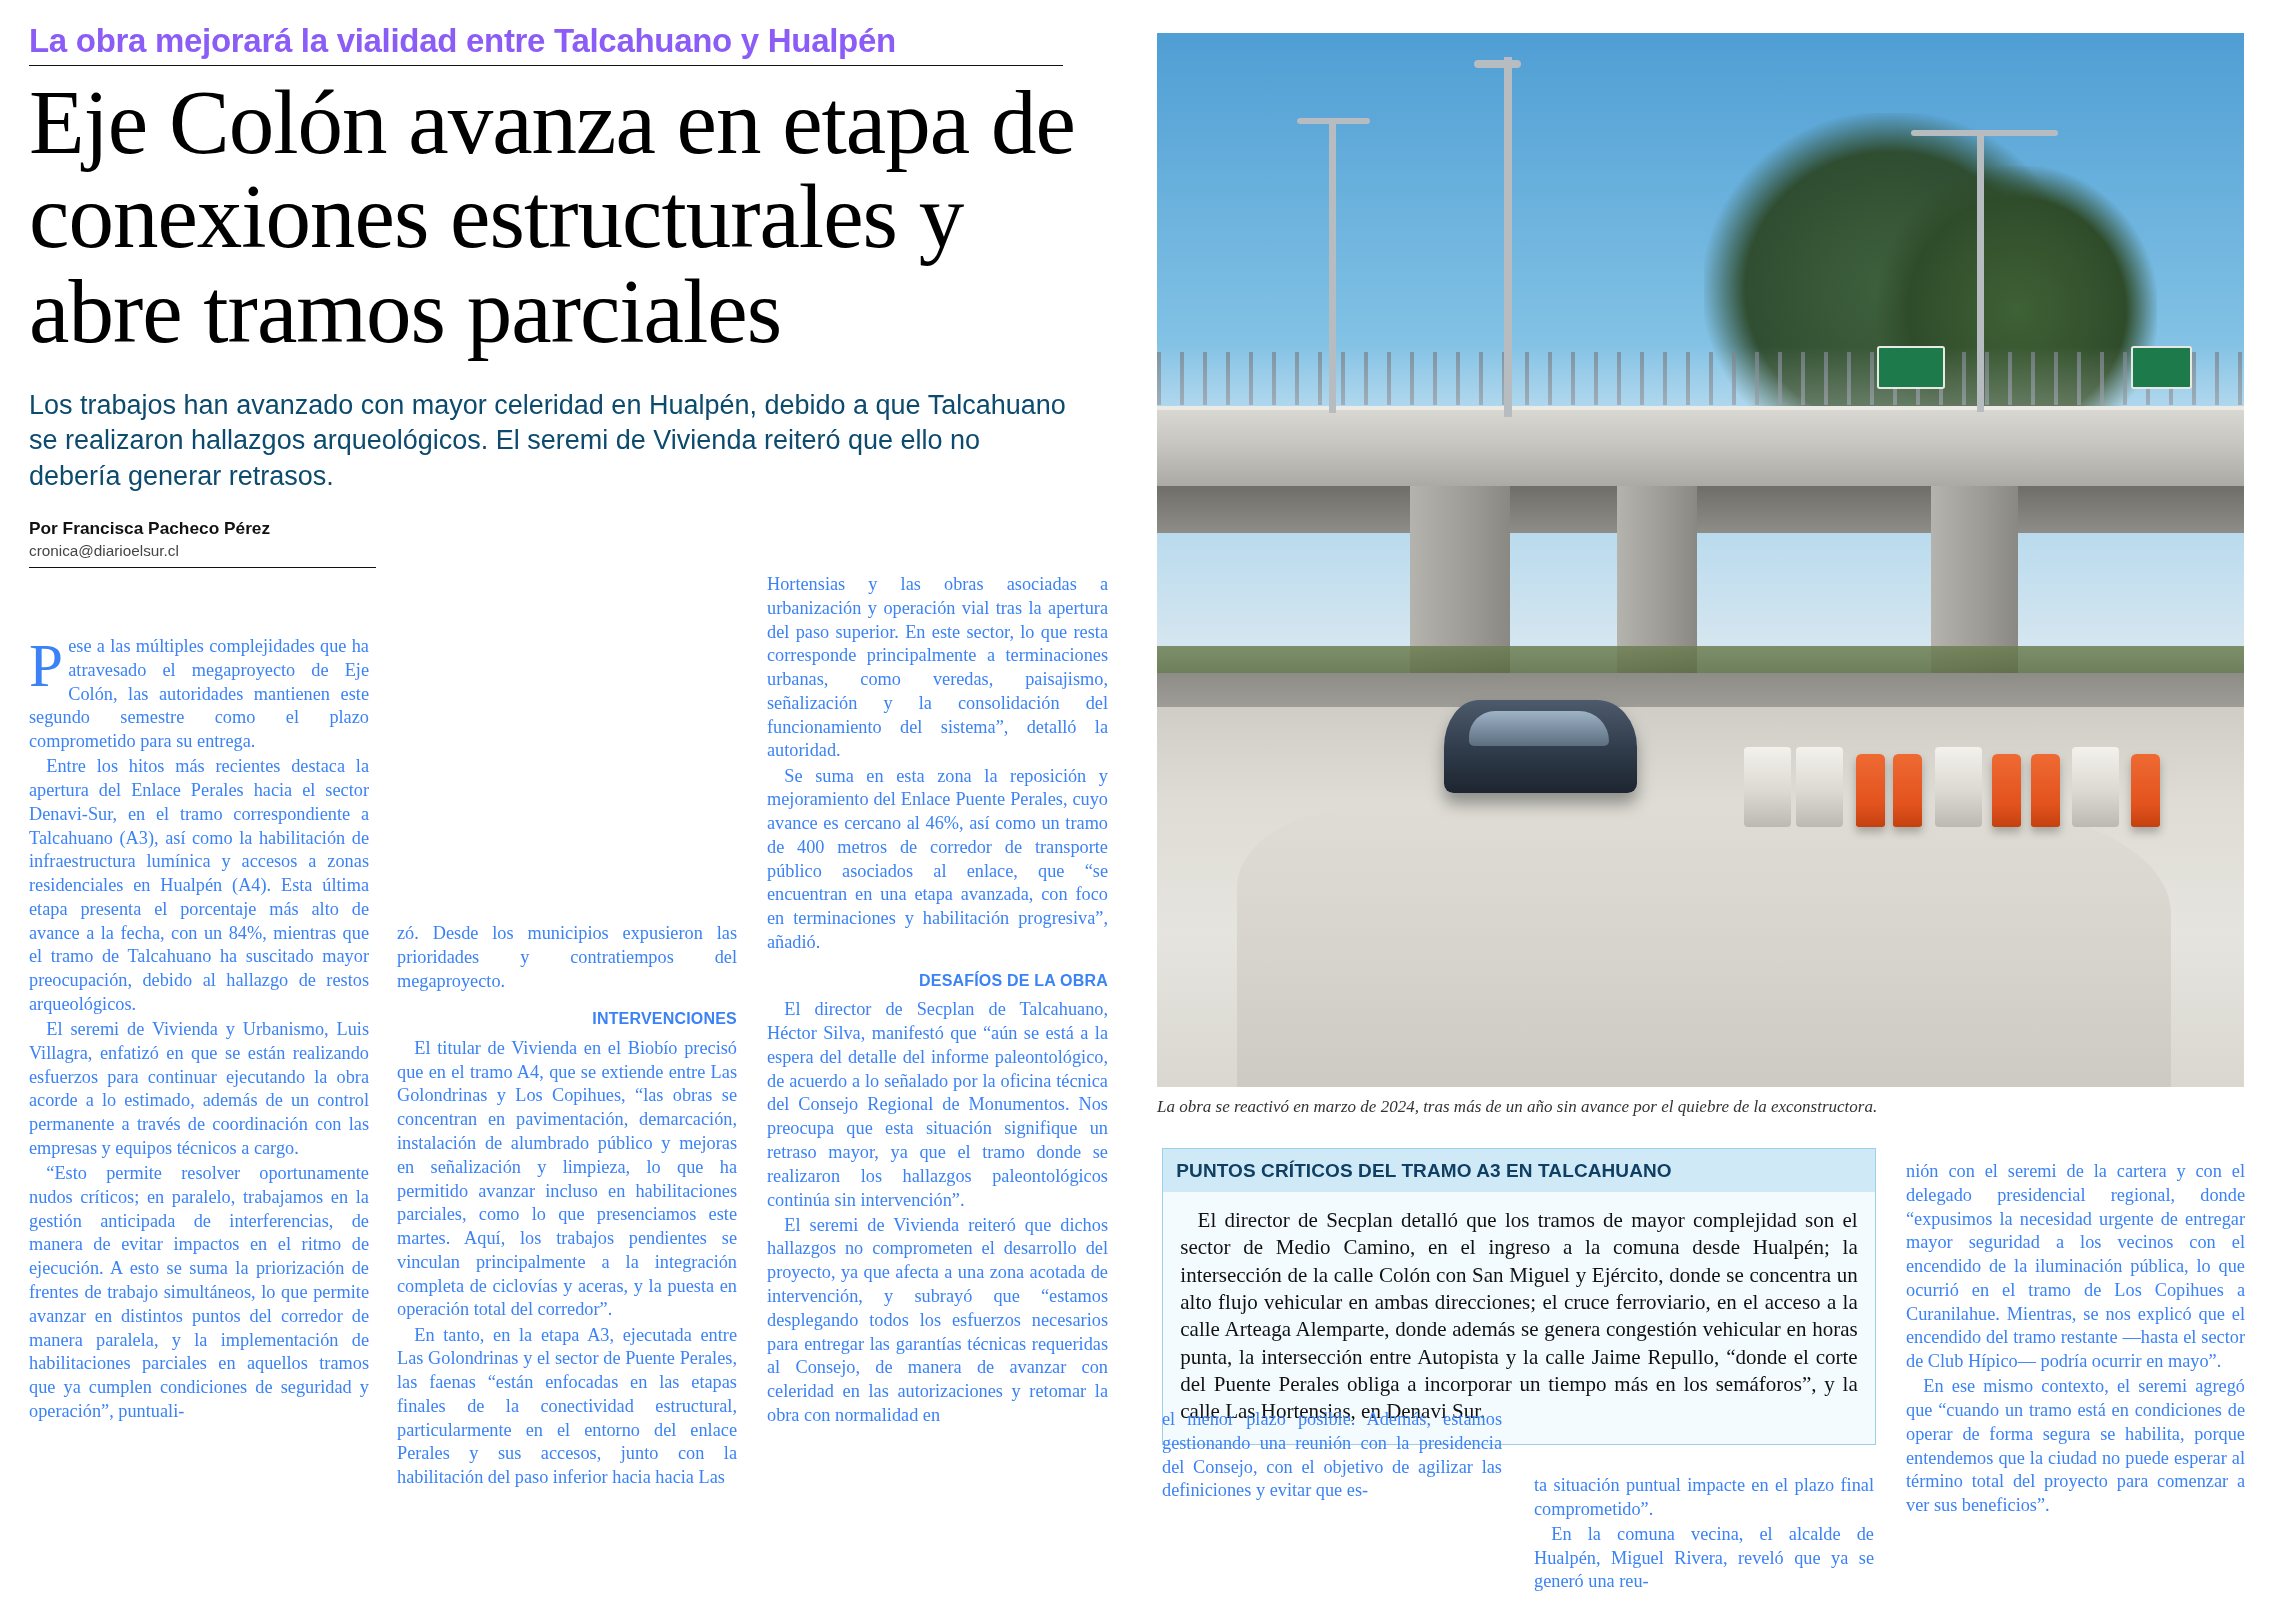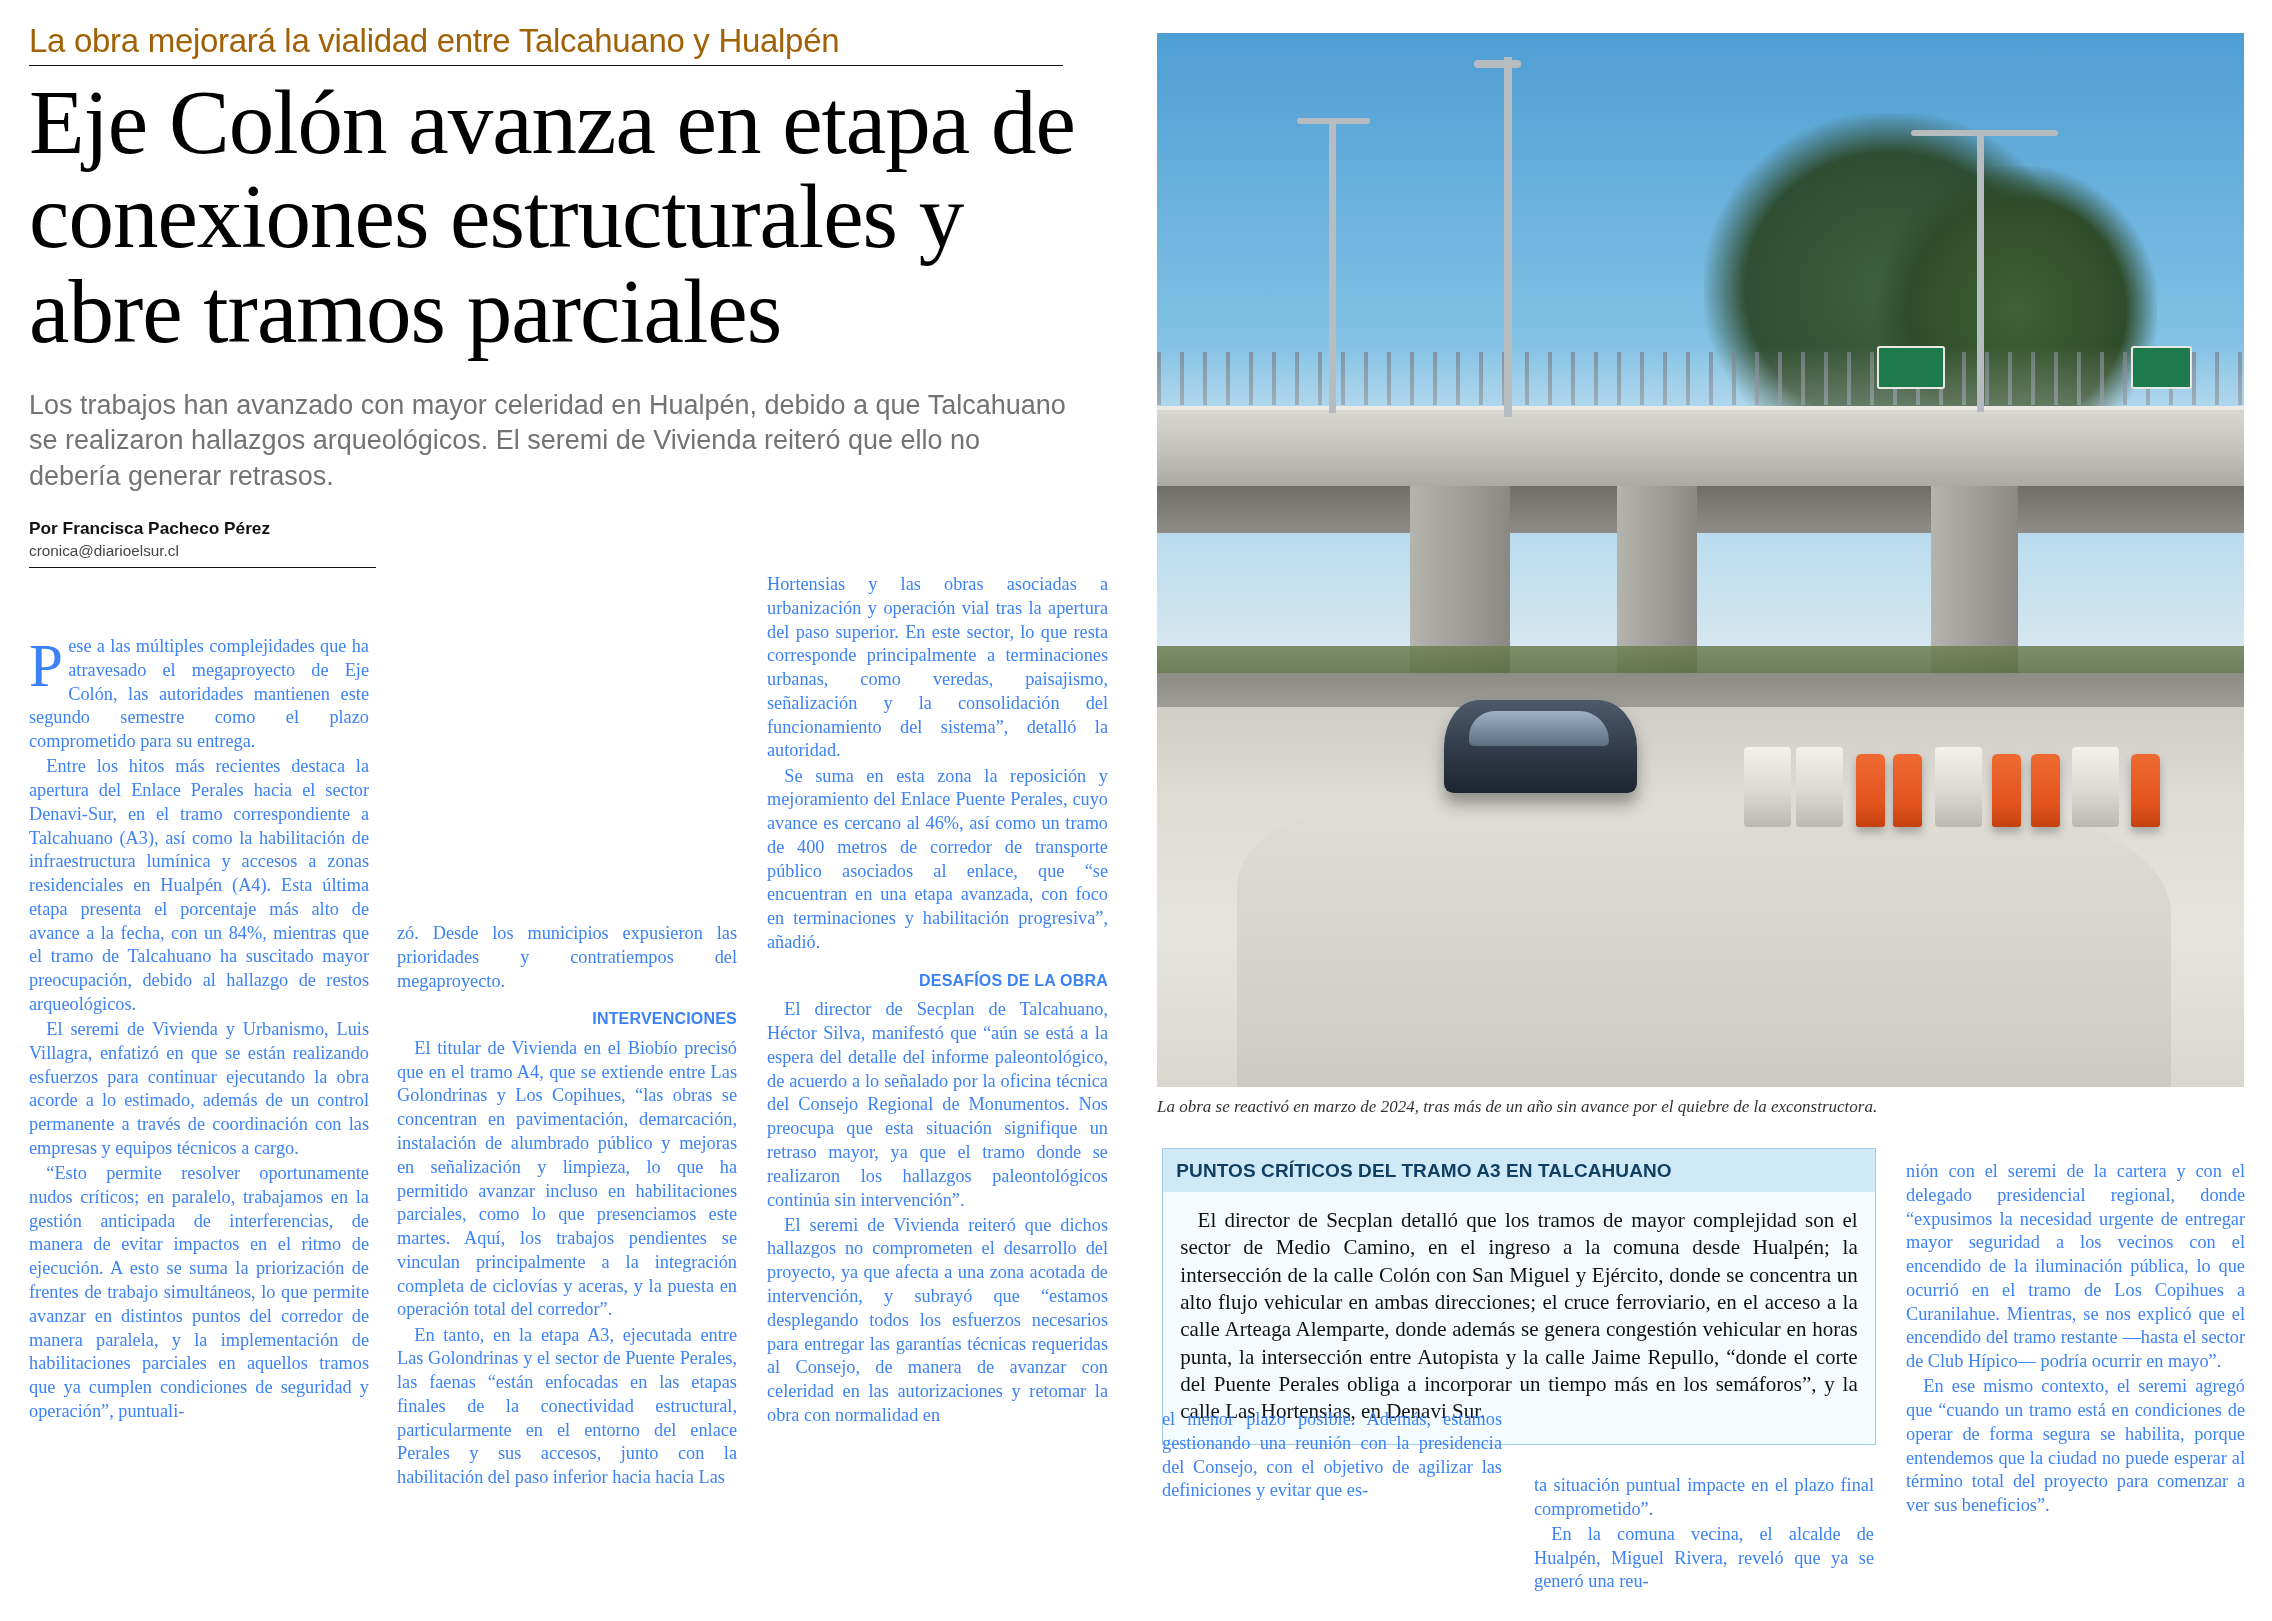--- a/index.html
+++ b/index.html
@@ -23,24 +23,24 @@
 
   
   .left-col {
     position: absolute;
     left: 29px;
     top: 24px;
     width: 1100px;
   }
   .kicker {
     font-family: "Liberation Sans", sans-serif;
-    font-weight: normal;
+    font-weight: bold;
     font-size: 33px;
     letter-spacing: -0.3px;
-    color: #a16207;
+    color: #8b5cf6;
     margin: 0 0 6.7px 0;
     line-height: 1.05;
   }
   .rule-under-kicker {
     border-bottom: 1.3px solid #111;
     width: 1034px;
     margin-bottom: 9.3px;
   }
   .headline {
     font-family: "Liberation Serif", serif;
@@ -48,21 +48,21 @@
     line-height: 1.04;
     font-weight: normal;
     letter-spacing: -1px;
     margin: 0;
     color: #000;
   }
   .bajada {
     font-family: "Liberation Sans", sans-serif;
     font-size: 27px;
     line-height: 1.32;
-    color: #737373;
+    color: #0c4a6e;
     margin-top: 28px;
     width: 1040px;
   }
 
   .byline-wrap {
     margin-top: 24px;
     width: 347px;
   }
   .byline {
     font-family: "Liberation Sans", sans-serif;

